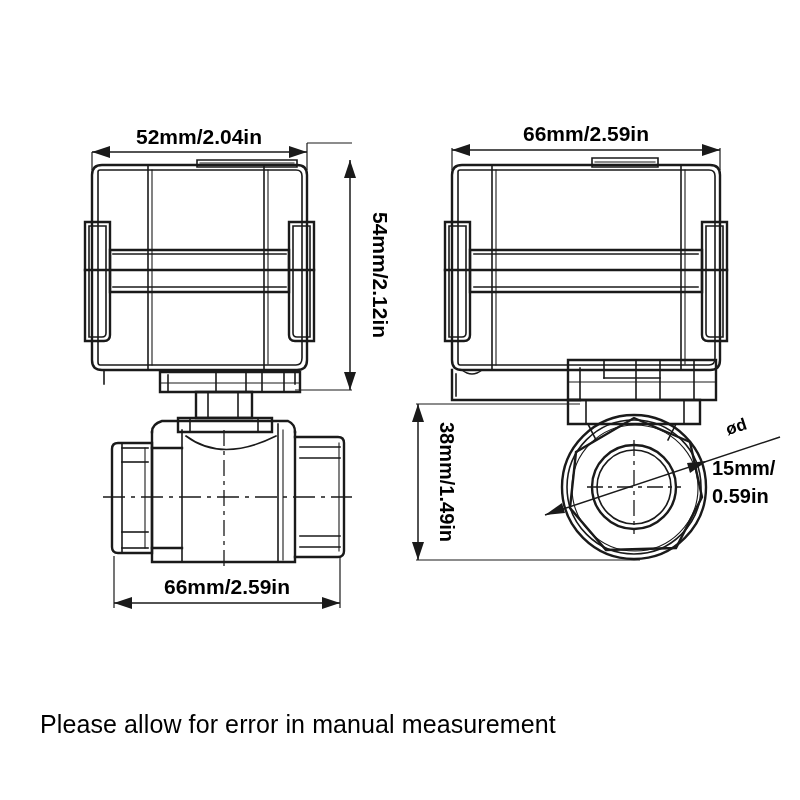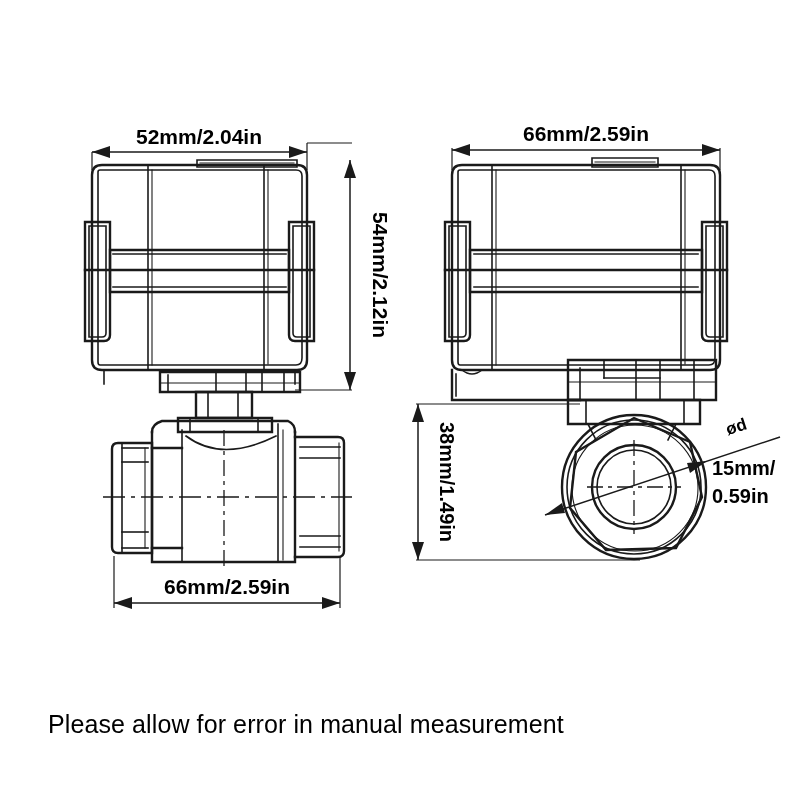--- a/index.html
+++ b/index.html
@@ -18,21 +18,21 @@
   #drawing-svg {
     position: absolute;
     left: 0;
     top: 0;
     width: 800px;
     height: 800px;
     display: block;
   }
   .caption {
     position: absolute;
-    left: 48px;
+    left: 40px;
     top: 710px;
     font-family: "Liberation Sans", sans-serif;
     font-size: 25px;
     font-weight: 500;
     color: #000000;
     letter-spacing: 0.1px;
     white-space: nowrap;
   }
   
   .ln   { stroke: #1a1a1a; stroke-width: 1.6; fill: none; stroke-linecap: square; }

